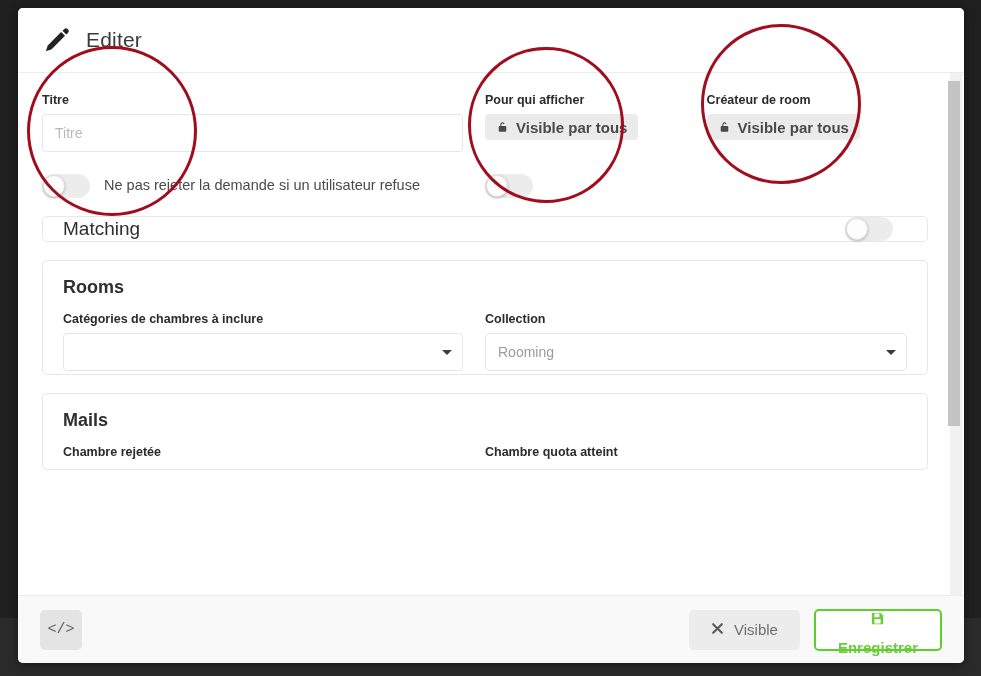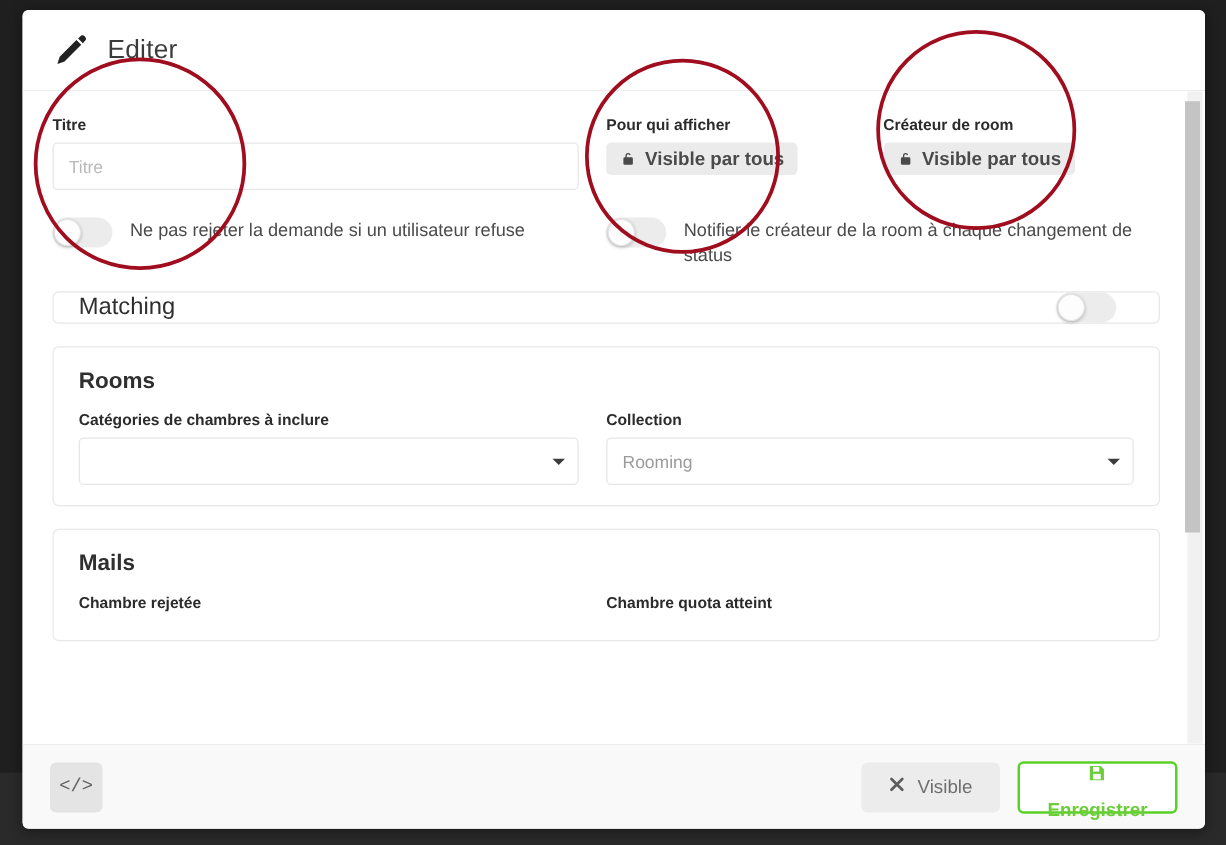--- a/index.html
+++ b/index.html
@@ -149,21 +149,21 @@
     line-height: 1.35;
     padding-top: 2px;
   }
 
   
   .card {
     border: 1px solid #e8e8e8;
     border-radius: 5px;
     background: #fff;
     margin-top: 18px;
-    padding: 16px 20px 16px 20px;
+    padding: 16px 20px 3px 20px;
   }
   .card.collapsed {
     display: flex;
     align-items: center;
     justify-content: space-between;
     padding: 0 20px;
   }
   .card-title {
     font-size: 19px;
     color: #2f2f2f;
@@ -325,21 +325,20 @@
                 <div class="knob"></div>
               </div>
               <div class="switch-label">Ne pas rejeter la demande si un utilisateur refuse</div>
             </div>
           </div>
           <div class="col-half">
             <div class="toggle-row">
               <div class="switch">
                 <div class="knob"></div>
               </div>
-              <div class="switch-label">Notifier le créateur de la room à chaque changement de status</div>
             </div>
           </div>
         </div>
 
         <div class="card collapsed">
           <span class="card-title">Matching</span>
           <div class="switch">
             <div class="knob"></div>
           </div>
         </div>

